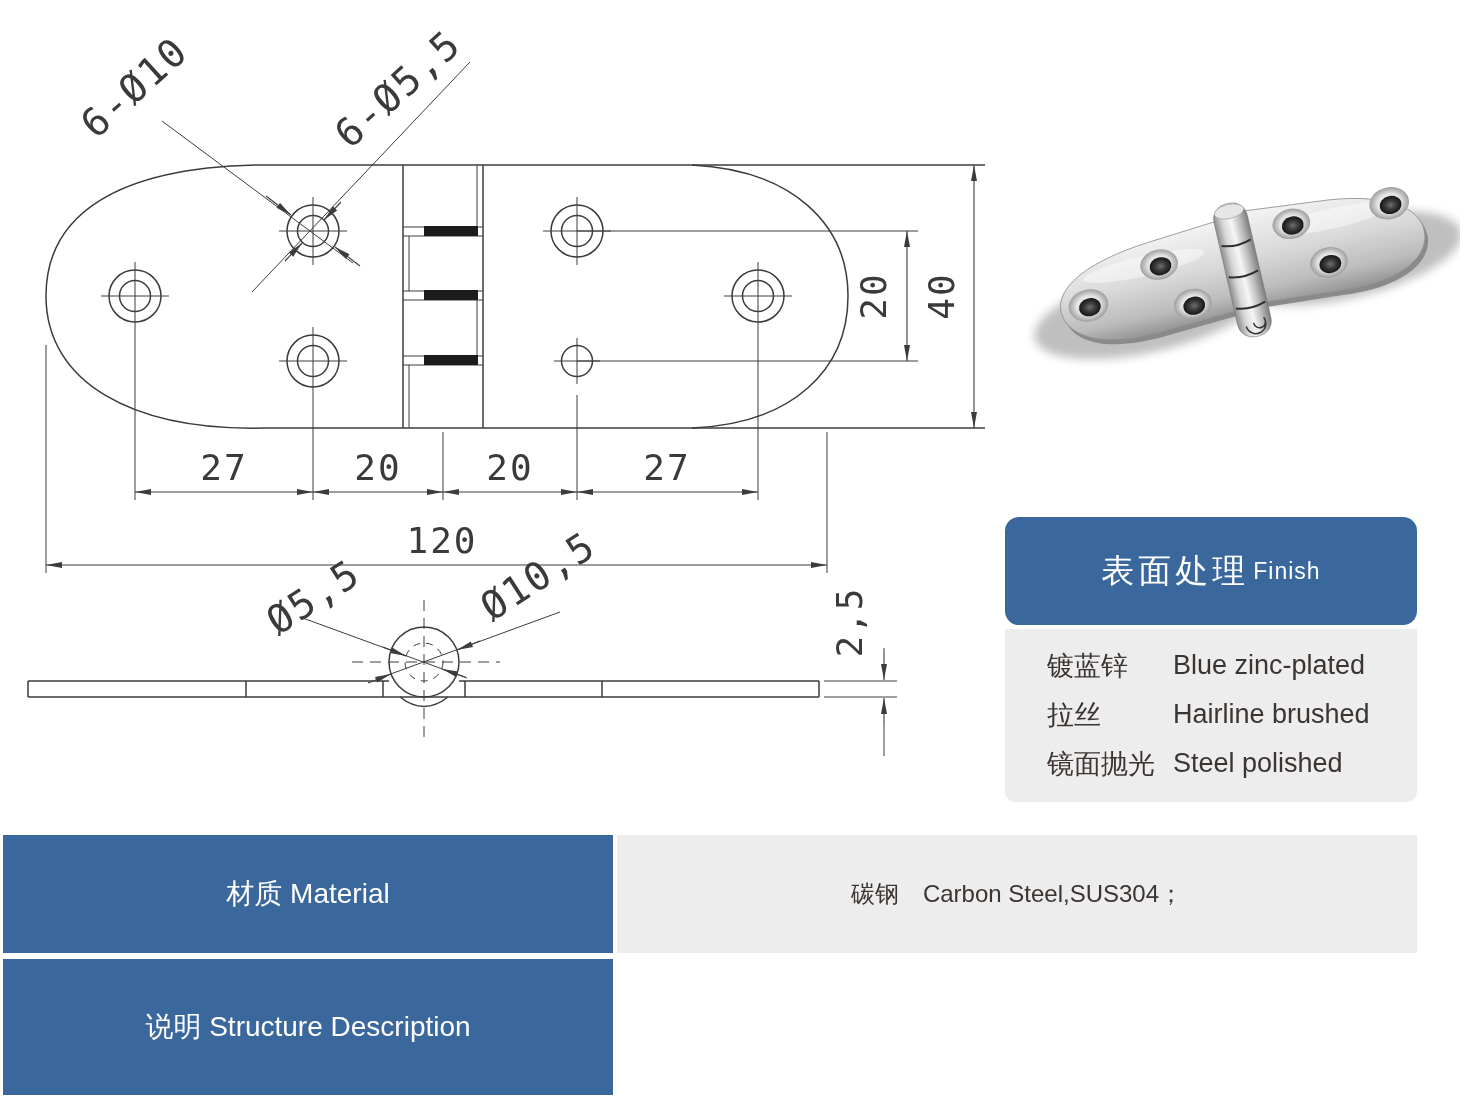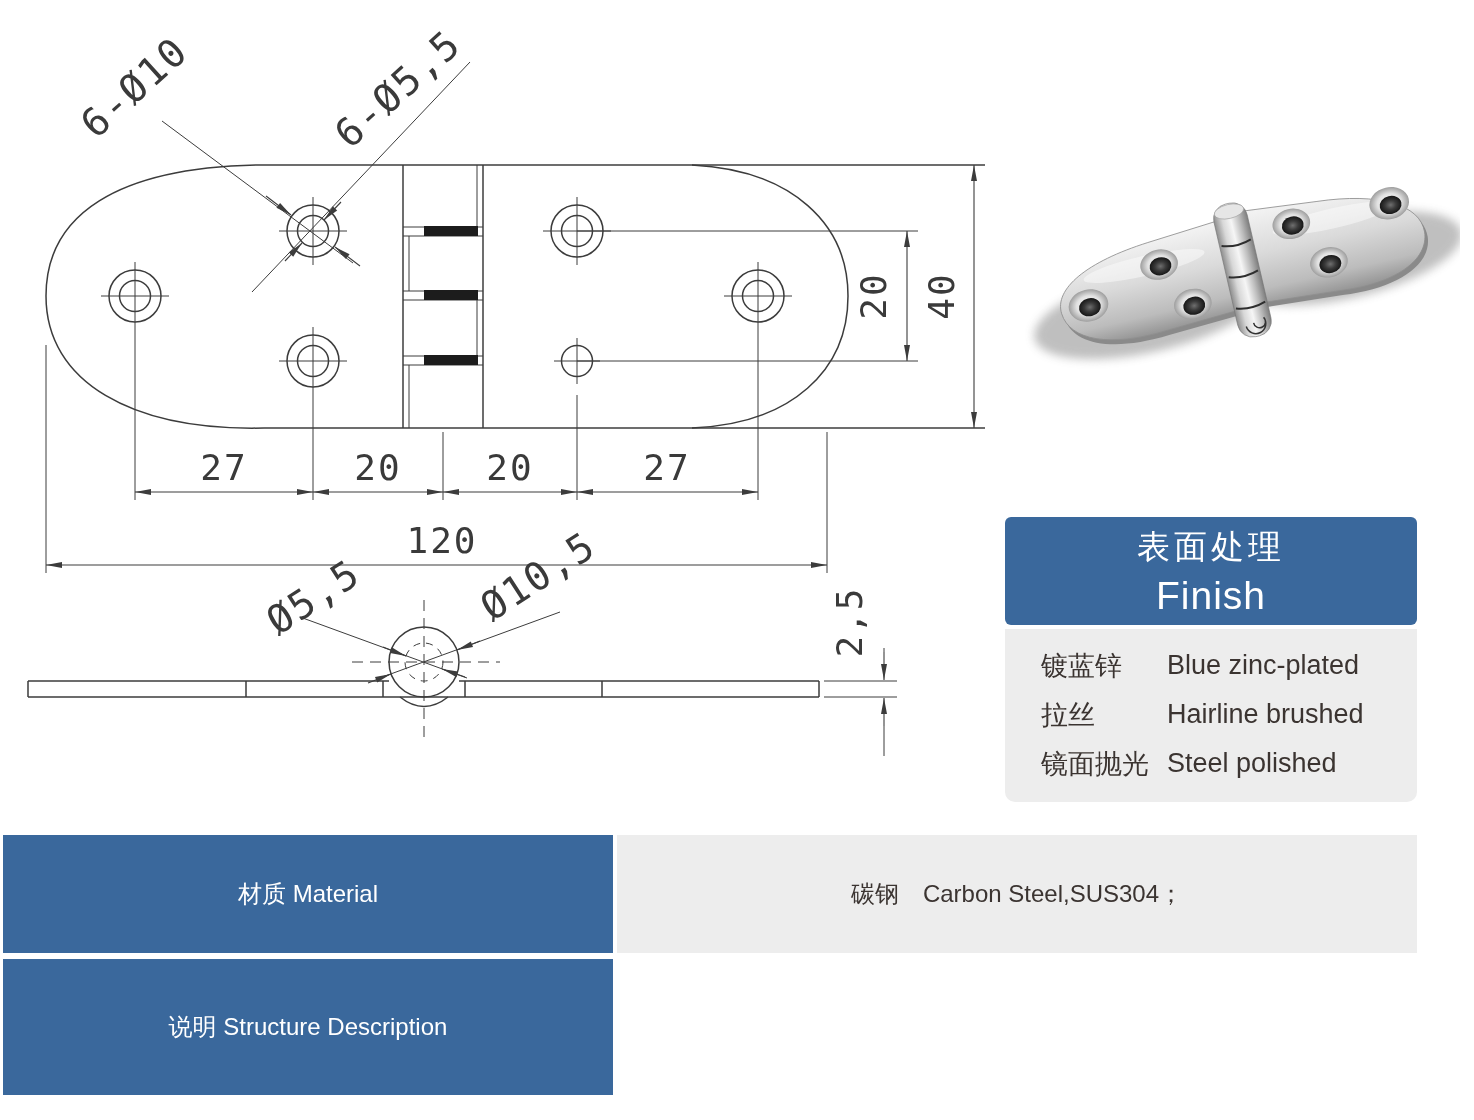--- a/index.html
+++ b/index.html
@@ -17,37 +17,37 @@
   .dashs{stroke-dasharray:7 6;}
   .bar{fill:#1c1c1c;stroke:none;}
   .dseg{stroke:var(--line);stroke-width:1.1;fill:none;
         marker-start:url(#arw);marker-end:url(#arw);}
   .aline{stroke:var(--line);stroke-width:1.1;fill:none;marker-end:url(#arw);}
   .dimtxt{font:36px "DejaVu Sans Mono",monospace;fill:#3a3a3a;letter-spacing:2px;}
   .callout{font:39px "DejaVu Sans Mono",monospace;fill:#3a3a3a;letter-spacing:2px;}
 
   
   .finish-card{position:absolute;left:1005px;top:517px;width:412px;}
-  .finish-head{height:108px;background:var(--accent);border-radius:6px;
-      color:#fff;display:flex;flex-direction:column;align-items:center;
+  .finish-head{height:108px;background:var(--accent);border-radius:14px;
+      color:#fff;display:flex;flex-direction:row;align-items:center;
       justify-content:center;gap:4px;}
   .finish-head .zh{font-size:33px;letter-spacing:4px;}
-  .finish-head .en{font-size:39px;letter-spacing:1px;}
+  .finish-head .en{font-size:23px;letter-spacing:1px;}
   .finish-body{margin-top:4px;background:var(--panel);border-radius:0 0 10px 10px;
       padding:12px 10px 14px 36px;}
-  .frow{display:flex;align-items:center;height:49px;}
+  .frow{display:flex;align-items:center;height:49px;margin-left:6px;}
   .fzh{width:126px;font-size:27px;color:var(--text);flex:none;}
   .fen{font-size:27px;color:var(--text);}
 
   
   .spec{position:absolute;left:3px;top:835px;width:1414px;}
   .spec-row{display:flex;margin-bottom:6px;}
   .spec-label{width:610px;flex:none;background:var(--accent);color:#fff;
       display:flex;align-items:center;justify-content:center;
-      font-size:24px;margin-right:4px;}
+      font-size:28px;margin-right:4px;}
   .spec-value{flex:1;background:var(--panel);color:var(--text);
       display:flex;align-items:center;justify-content:center;font-size:24px;}
   .r1{height:118px;} .r2{height:136px;}
 
   
   .photo{position:absolute;left:1020px;top:156px;}
 </style>
 </head>
 <body>
 

